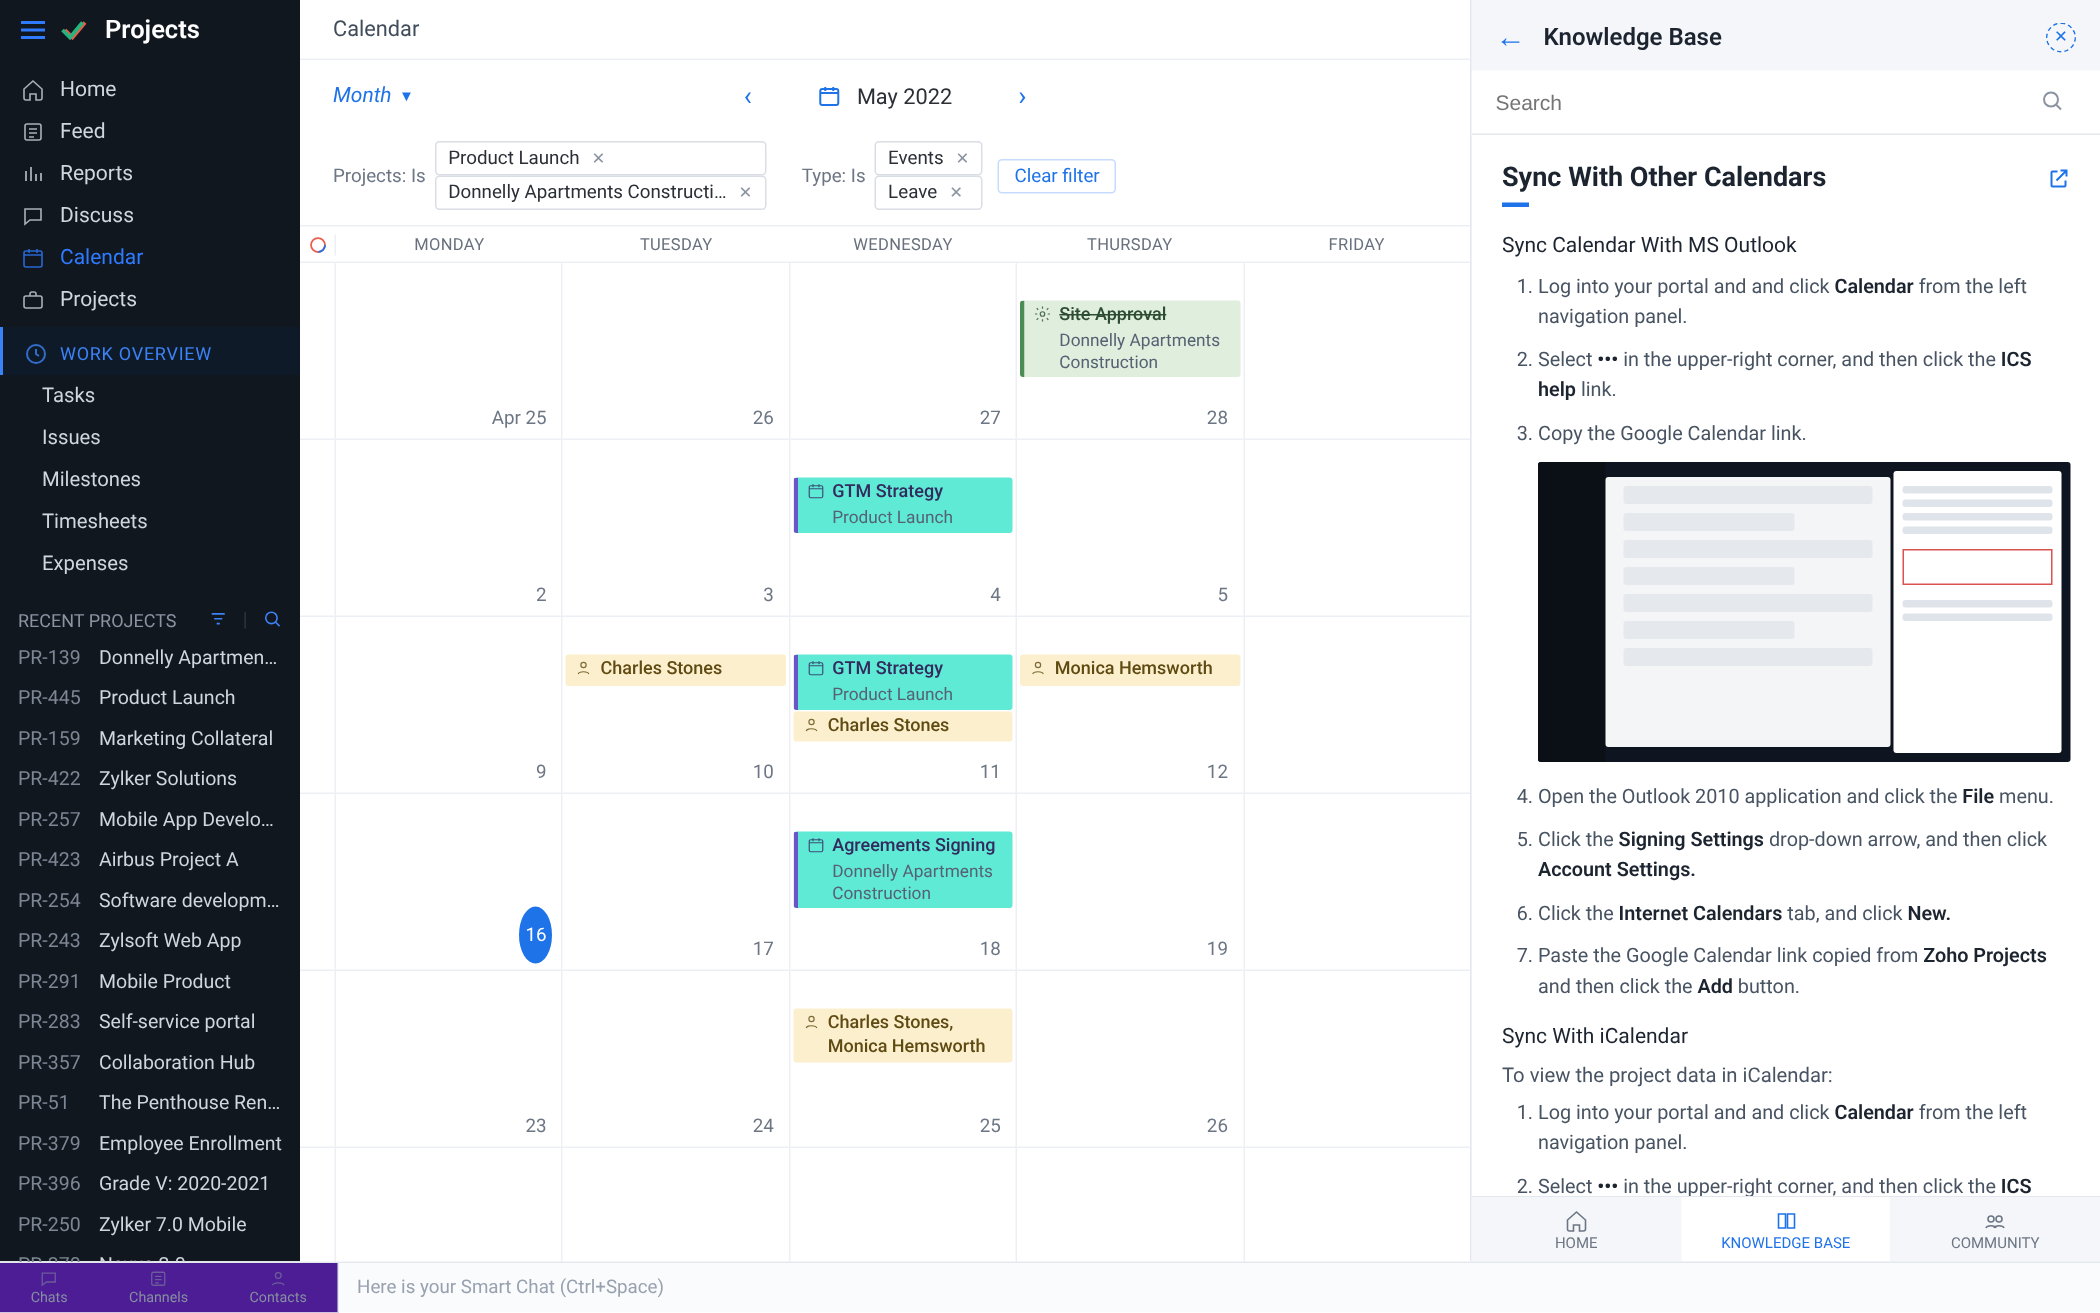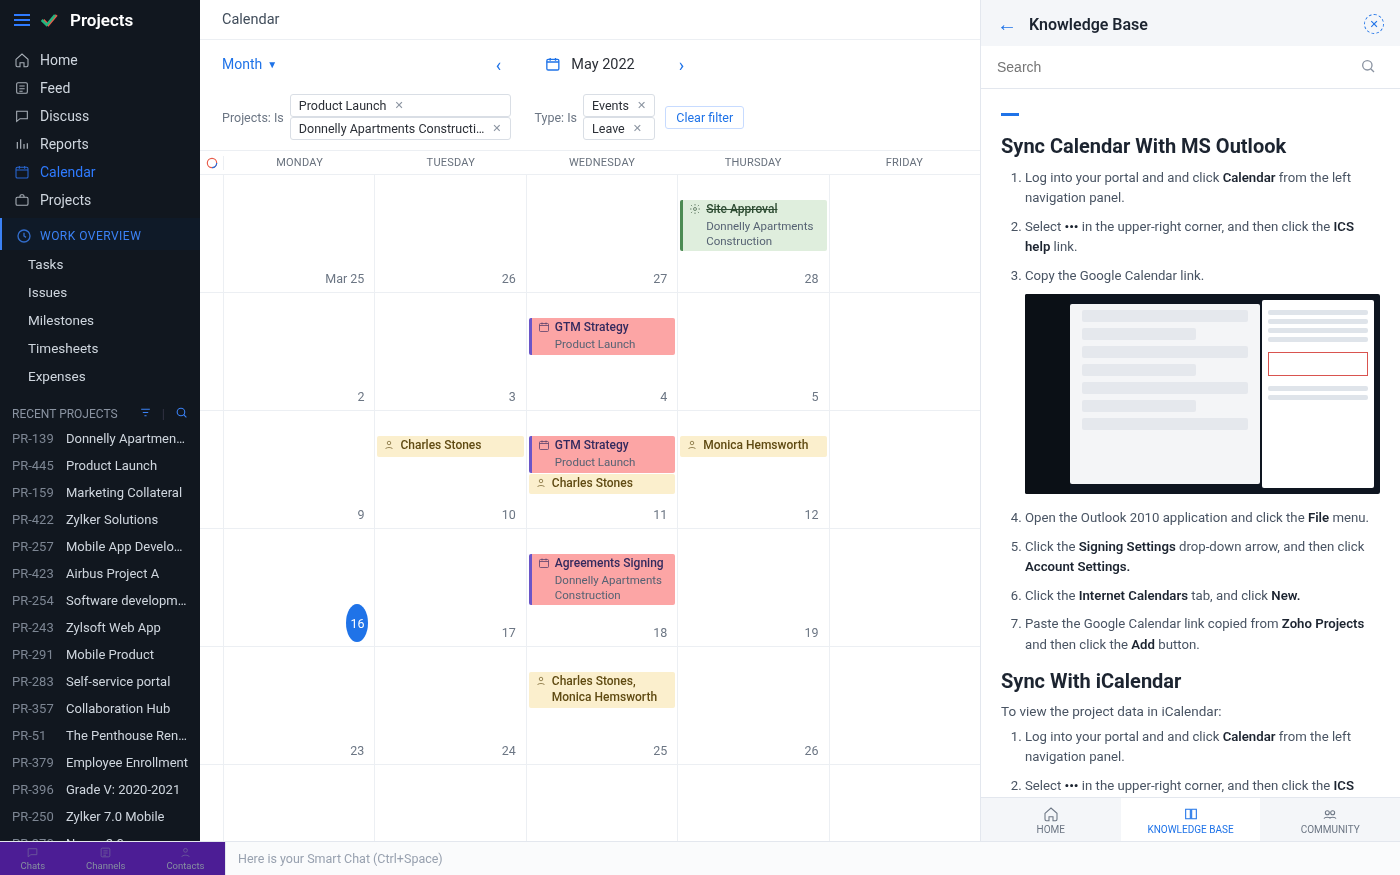--- a/index.html
+++ b/index.html
@@ -24,21 +24,21 @@
   .recent-icons { display:flex; gap:10px; color:#3b82f6; font-size:13px; }
   .proj-list { overflow-y:auto; flex:1; }
   .proj-item { display:flex; gap:8px; padding:6px 12px; font-size:13px; color:#cfd6de; cursor:pointer; white-space:nowrap; overflow:hidden; }
   .proj-item .pid { color:#7d8693; min-width:46px; }
   .proj-item .pname { overflow:hidden; text-overflow:ellipsis; }
 
   
   .main { flex:1; display:flex; flex-direction:column; overflow:hidden; background:#fff; position:relative; }
   .titlebar { height:40px; display:flex; align-items:center; padding:0 22px; color:#414d5b; border-bottom:1px solid #eceff3; font-size:14.5px; }
   .subbar { height:48px; display:flex; align-items:center; padding:0 22px; gap:24px; position:relative; }
-  .view-select { color:#1f73e8; font-size:14px; display:flex; align-items:center; gap:5px; cursor:pointer; }
+  .view-select { color:#1f73e8; font-size:14px; display:flex; align-items:center; gap:5px; cursor:pointer;font-style:italic; }
   .month-switch { position:absolute; left:50%; transform:translateX(-50%); display:flex; align-items:center; gap:36px; }
   .chev { color:#1f73e8; font-size:18px; cursor:pointer; padding:4px 8px; }
   .month-label { display:flex; align-items:center; gap:10px; color:#2b2f36; font-size:14.5px; }
   .month-label .cal-ic { color:#1f73e8; width:16px; height:16px; }
   .filterbar { display:flex; align-items:center; gap:10px; padding:6px 22px 10px; flex-wrap:wrap; border-bottom:1px solid #eceff3; }
   .flabel { color:#6c7684; font-size:12.5px; margin-right:-4px; }
   .chip { border:1px solid #d9dee5; border-radius:3px; padding:3px 8px; font-size:12.5px; color:#2b2f36; display:flex; align-items:center; gap:8px; background:#fff; }
   .chip .x { color:#8b94a1; cursor:pointer; font-size:11px; }
   .clear-filter { border:1px solid #c7dbff; color:#1f73e8; border-radius:3px; padding:3px 10px; font-size:12.5px; cursor:pointer; background:#fff; }
 
@@ -49,42 +49,42 @@
   .corner svg { width:14px; height:14px; }
   .dayhead { flex:1; text-align:center; font-size:11px; color:#68717d; letter-spacing:.02em; }
   .week-row { display:flex; border-bottom:1px solid #eceff3; min-height:118px; position:relative; }
   .wnum { width:24px; border-right:1px solid #eceff3; }
   .cell { flex:1; border-right:1px solid #eceff3; position:relative; padding-top:24px; padding-left:2px; padding-right:2px; }
   .cell:last-child { border-right:none; }
   .datenum { position:absolute; bottom:6px; right:10px; font-size:12.5px; color:#6c7684; }
   .datenum.today { background:#1f73e8; color:#fff; width:22px; height:38px; border-radius:50%; display:flex; align-items:center; justify-content:center; right:6px; bottom:4px; }
   .event { font-size:12px; padding:2px 6px 3px 6px; border-radius:2px; margin:1px 0; display:flex; align-items:flex-start; gap:5px; cursor:pointer; line-height:1.3; }
   .ev-green { background:#dfeedd; border-left:3px solid #4c8b53; color:#2e4c33; }
-  .ev-purple { background:#fca5a5; border-left:3px solid #6a55c8; color:#332a5e; }
+  .ev-purple { background:#5eead4; border-left:3px solid #6a55c8; color:#332a5e; }
   .ev-cream { background:#fbefcd; color:#5f4a12; }
   .event .sub    { display:block; font-size:11.5px; color:#566273; margin-top:1px; }
   .event .ttl { font-weight:500; }
   .ev-purple .sub { color:#566273;}
   .strike { text-decoration:line-through; }
   .evicon { width:12px; height:12px; flex:0 0 12px; margin-top:1px; opacity:.8; }
 
   
   .kb { width:420px; background:#f4f6f9; border-left:1px solid #e3e7ee; display:flex; flex-direction:column; overflow:hidden; }
   .kb-head { display:flex; align-items:center; padding:12px 16px 10px; gap:12px; }
   .kb-back { color:#1f73e8; font-size:20px; cursor:pointer; }
   .kb-title { flex:1; font-size:16px; font-weight:600; color:#1c2430; }
   .kb-close { color:#1f73e8; width:20px; height:20px; border:1.5px solid #1f73e8; border-radius:50%; display:flex; align-items:center; justify-content:center; font-size:11px; cursor:pointer; border-style:dashed;}
   .kb-search { position:relative; padding:0 16px; border-bottom:1px solid #e3e7ee; background:#fff; }
   .kb-search input { width:100%; border:none; height:42px; font-size:14px; outline:none; background:transparent; }
   .kb-search .sicon { position:absolute; right:24px; top:12px; color:#8a93a1; }
   .kb-body { flex:1; overflow:auto; padding:18px 20px 10px 20px; background:#fff; }
   .kb-body h2 { font-size:18px; display:flex; justify-content:space-between; align-items:center; color:#1c2430; }
   .kb-body h2 svg { color:#1f73e8; width:16px; height:16px; cursor:pointer;}
   .accent-line { width:18px; height:3px; background:#1f73e8; margin:6px 0 18px; }
-  .kb-body h3 { font-size:20px; margin:14px 0 10px; color:#1c2430; font-weight:700;}
+  .kb-body h3 { font-size:14px; margin:14px 0 10px; color:#1c2430; font-weight:400;}
   .kb-body p { font-size:13.5px; color:#495463; margin-bottom:8px; }
   .kb-body ol { padding-left:24px; font-size:13.2px; color:#495463; }
   .kb-body ol li { margin-bottom:8px; line-height:1.55; }
   .kb-body b { color:#1c2430; font-weight:600; }
   .kb-img { width:100%; height:200px; background:#0e1520; border-radius:2px; margin:6px 0 14px; position:relative; overflow:hidden; }
   .kb-img .leftdark { position:absolute; left:0; top:0; bottom:0; width:45px; background:#0b1016; }
   .kb-img .midlight { position:absolute; left:45px; top:10px; bottom:10px; right:120px; background:#f4f5f7; border-radius:2px;}
   .kb-img .midlight .bar { height:12px; margin:6px 12px; background:#e5e8ed; border-radius:2px;}
   .kb-img .midlight .bar.sh{width:60%;}
   .kb-img .rightbox { position:absolute; right:6px; top:6px; bottom:6px; width:112px; background:#fff; border-radius:2px; padding:6px;}
@@ -128,29 +128,29 @@
           <span>Home</span>
         </div>
         <div class="nav-item">
           <svg class="nav-icon" viewBox="0 0 24 24">
             <use href="#ic-feed"></use>
           </svg>
           <span>Feed</span>
         </div>
         <div class="nav-item">
           <svg class="nav-icon" viewBox="0 0 24 24">
-            <use href="#ic-chat"></use>
-          </svg>
-          <span>Discuss</span>
+            <use href="#ic-reports"></use>
+          </svg>
+          <span>Reports</span>
         </div>
         <div class="nav-item">
           <svg class="nav-icon" viewBox="0 0 24 24">
-            <use href="#ic-reports"></use>
-          </svg>
-          <span>Reports</span>
+            <use href="#ic-chat"></use>
+          </svg>
+          <span>Discuss</span>
         </div>
         <div class="nav-item active">
           <svg class="nav-icon" viewBox="0 0 24 24">
             <use href="#ic-calendar"></use>
           </svg>
           <span>Calendar</span>
         </div>
         <div class="nav-item">
           <svg class="nav-icon" viewBox="0 0 24 24">
             <use href="#ic-briefcase"></use>
@@ -314,21 +314,21 @@
             <div class="dayhead">TUESDAY</div>
             <div class="dayhead">WEDNESDAY</div>
             <div class="dayhead">THURSDAY</div>
             <div class="dayhead">FRIDAY</div>
           </div>
       </div>
       <div id="weeks">
           <div class="week-row">
             <div class="wnum"></div>
             <div class="cell">
-              <div class="datenum">Mar 25</div>
+              <div class="datenum">Apr 25</div>
             </div>
             <div class="cell">
               <div class="datenum">26</div>
             </div>
             <div class="cell">
               <div class="datenum">27</div>
             </div>
             <div class="cell">
               <div class="event ev-green">
                 <svg class="evicon" viewBox="0 0 24 24">
@@ -485,20 +485,26 @@
       <span class="kb-close">✕</span>
     </div>
     <div class="kb-search">
       <input placeholder="Search" style="">
       <svg class="sicon" width="16" height="16" viewBox="0 0 24 24" fill="none" stroke="currentColor" stroke-width="2">
           <circle cx="11" cy="11" r="7"></circle>
           <path d="M21 21l-5-5"></path>
         </svg>
     </div>
     <div class="kb-body">
+      <h2>
+        <span>Sync With Other Calendars</span>
+        <svg viewBox="0 0 24 24" fill="none" stroke="currentColor" stroke-width="2">
+            <path d="M14 4h6v6M20 4L10 14M19 14v5a1 1 0 01-1 1H6a1 1 0 01-1-1V6a1 1 0 011-1h5"></path>
+          </svg>
+      </h2>
       <div class="accent-line"></div>
       <h3>Sync Calendar With MS Outlook</h3>
       <ol id="ol1">
           <li>Log into your portal and and click <b>Calendar</b> from the left navigation panel.</li>
           <li>Select <b>•••</b> in the upper-right corner, and then click the <b>ICS help</b> link.</li>
           <li>Copy the Google Calendar link.</li>
           <div class="kb-img">
             <div class="leftdark"></div>
             <div class="midlight">
               <div class="bar"></div>

